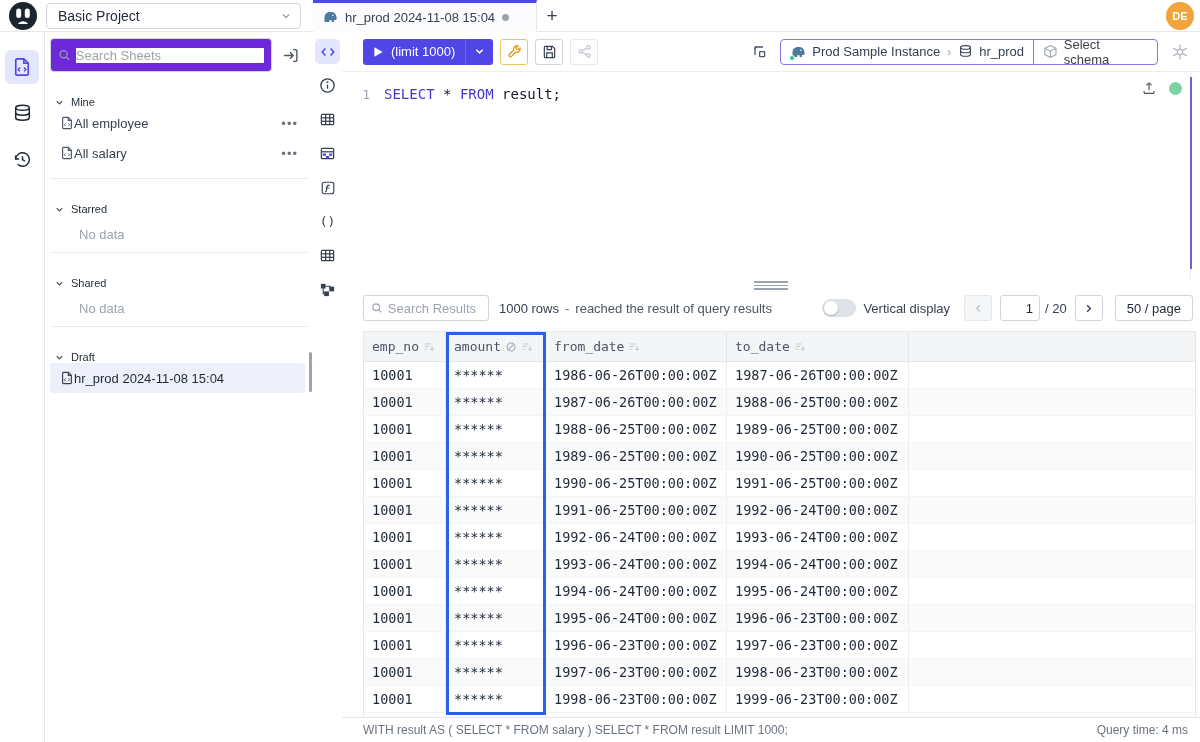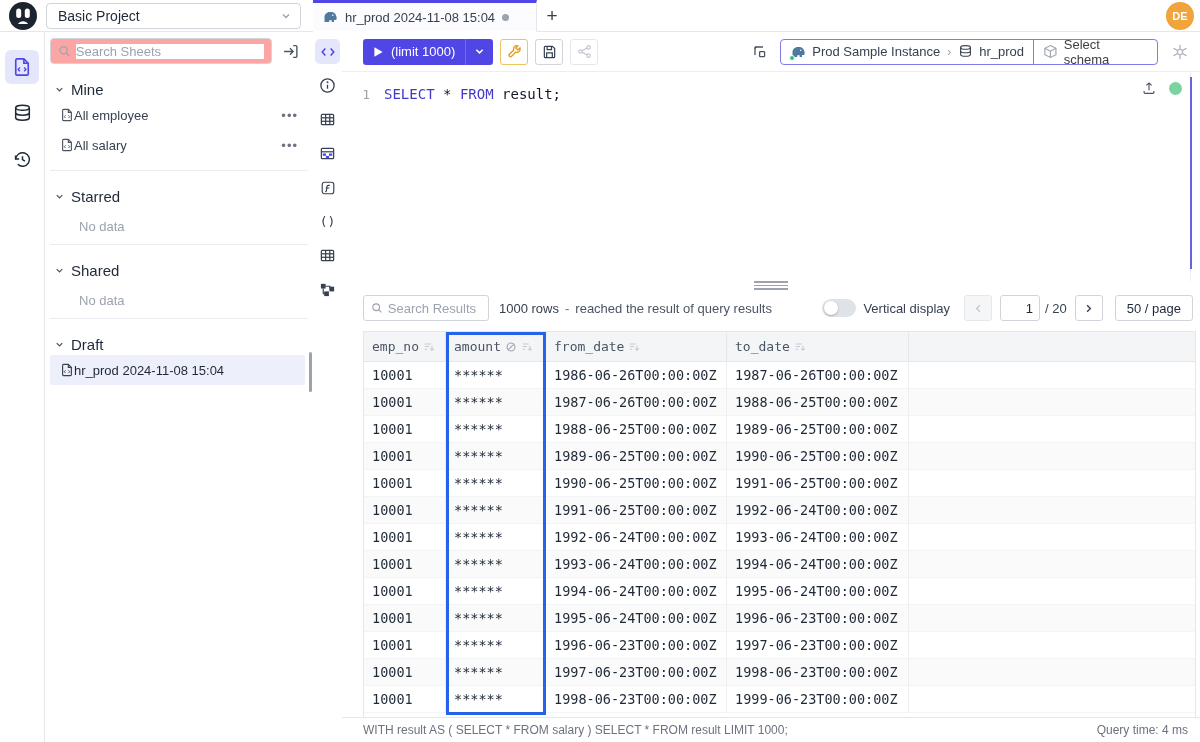--- a/index.html
+++ b/index.html
@@ -24,25 +24,25 @@
 
   
   .main { flex:1; display:flex; min-height:0; }
 
   .rail { width:45px; flex:0 0 45px; border-right:1px solid #e5e7eb; display:flex; flex-direction:column; align-items:center; padding-top:18px; gap:12px; }
   .rail-btn { width:34px; height:34px; border-radius:6px; display:flex; align-items:center; justify-content:center; }
   .rail-btn.active { background:#e4e6fb; }
 
   .sidebar { width:263px; flex:0 0 263px; padding:6px 0 0 5px; position:relative; font-size:13px; }
   .search-row { display:flex; align-items:center; gap:6px; padding-right:4px; }
-  .search-box { flex:0 0 222px; height:26px; border:1px solid #d1d5db; border-radius:4px; display:flex; align-items:center; padding:0 7px; gap:5px; background:#fca5a5; }
+  .search-box { flex:0 0 222px; height:34px; border:1px solid #d1d5db; border-radius:4px; display:flex; align-items:center; padding:0 7px; gap:5px; background:#6d28d9; }
   .search-box input { border:none; outline:none; width:100%; font-size:13px; font-family:inherit; color:#374151; }
   .search-box input::placeholder { color:#9ca3af; }
   .imp-btn { width:24px; height:24px; display:flex; align-items:center; justify-content:center; }
-  .sec-h { display:flex; align-items:center; gap:6px; margin:14px 0 0 4px; color:#1f2937; font-size:15px; height:22px; }
+  .sec-h { display:flex; align-items:flex-end; gap:6px; margin:14px 0 0 4px; color:#1f2937; font-size:11px; height:22px; }
   .s-item { display:flex; align-items:center; gap:0; height:30px; padding:0 10px 0 10px; color:#374151; font-size:13px; }
   .s-item .lbl { flex:1; white-space:nowrap; overflow:hidden; }
   .dots { color:#6b7280; letter-spacing:1px; font-size:13px; }
   .nodata { color:#9ca3af; margin:12px 0 10px 29px; font-size:13px; }
   .sb-div { border-top:1px solid #ececf0; margin:10px 0 0 0; }
   .s-item.sel { background:#edeffb; border-radius:2px; margin-right:3px; color:#1f2937; }
 
   .gutter { width:5px; flex:0 0 5px; position:relative; }
   .g-thumb { position:absolute; left:1px; top:320px; width:3px; height:40px; background:#9ca3af; border-radius:2px; }
 

